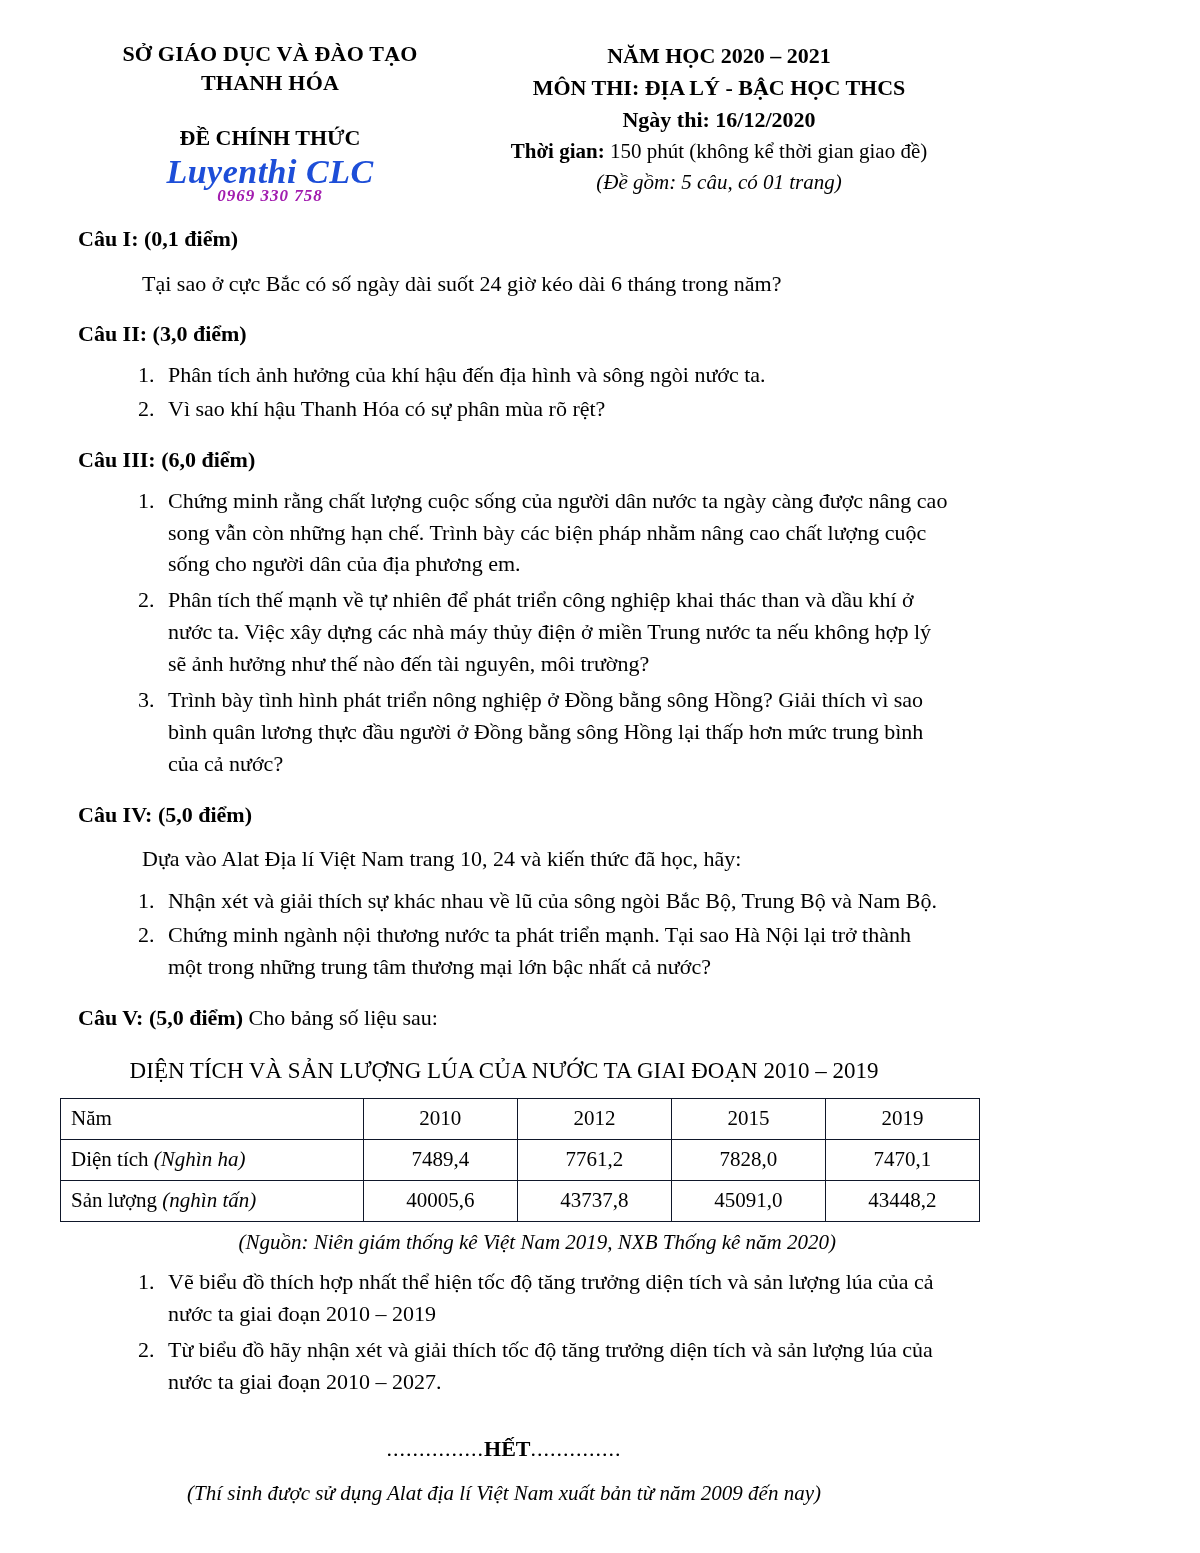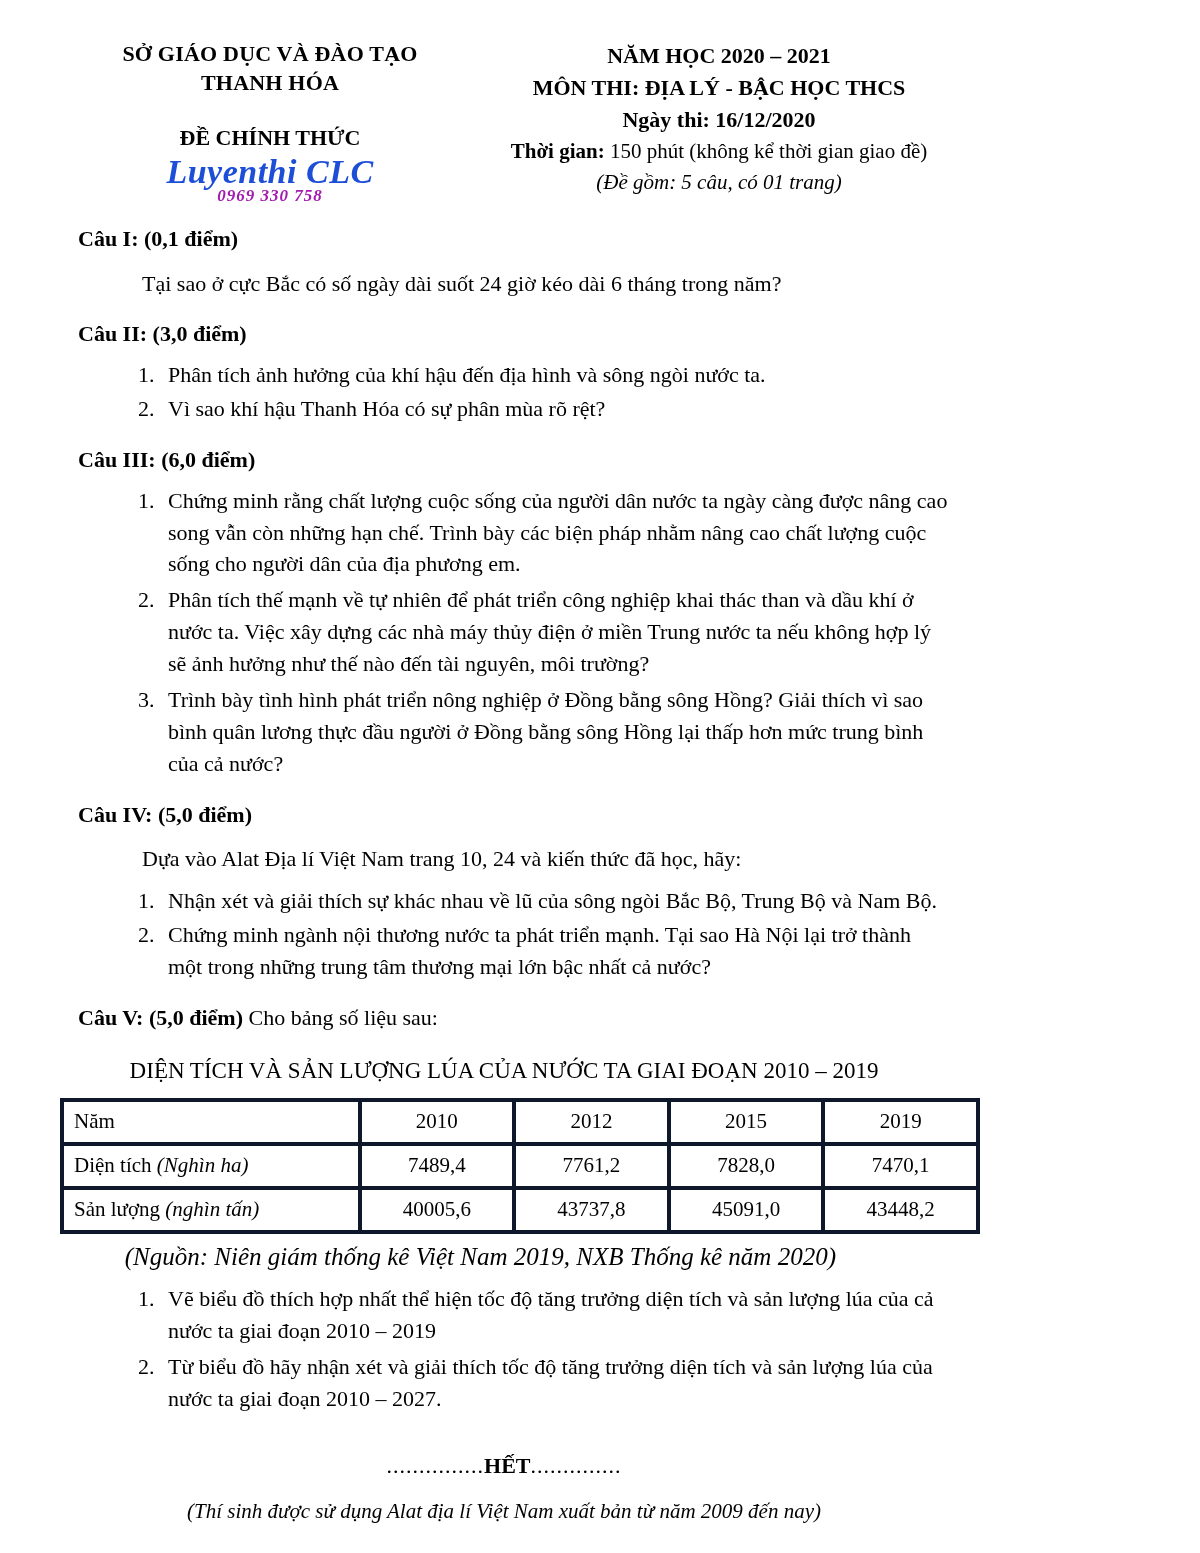--- a/index.html
+++ b/index.html
@@ -118,32 +118,32 @@
     font-size: 23px;
     margin: 22px 0 12px 0;
   }
   table.data {
     border-collapse: collapse;
     margin: 0 auto;
     width: 920px;
     font-size: 21px;
   }
   table.data td {
-    border: 4px solid #0f172a;
+    border: 1px solid #0f172a;
     padding: 4px 10px;
     height: 32px;
   }
   td.label { width: 330px; padding-left: 42px; }
   td.val { text-align: center; width: 147px; }
   td.hdr-name { padding-left: 120px; }
   .it { font-style: italic; }
   .source {
     text-align: right;
     font-style: italic;
-    font-size: 25px;
+    font-size: 21px;
     margin: 6px 112px 0 0;
   }
 
   
   .end {
     text-align: center;
     margin-top: 36px;
     font-size: 22px;
   }
   .end .dots { letter-spacing: 1px; }

